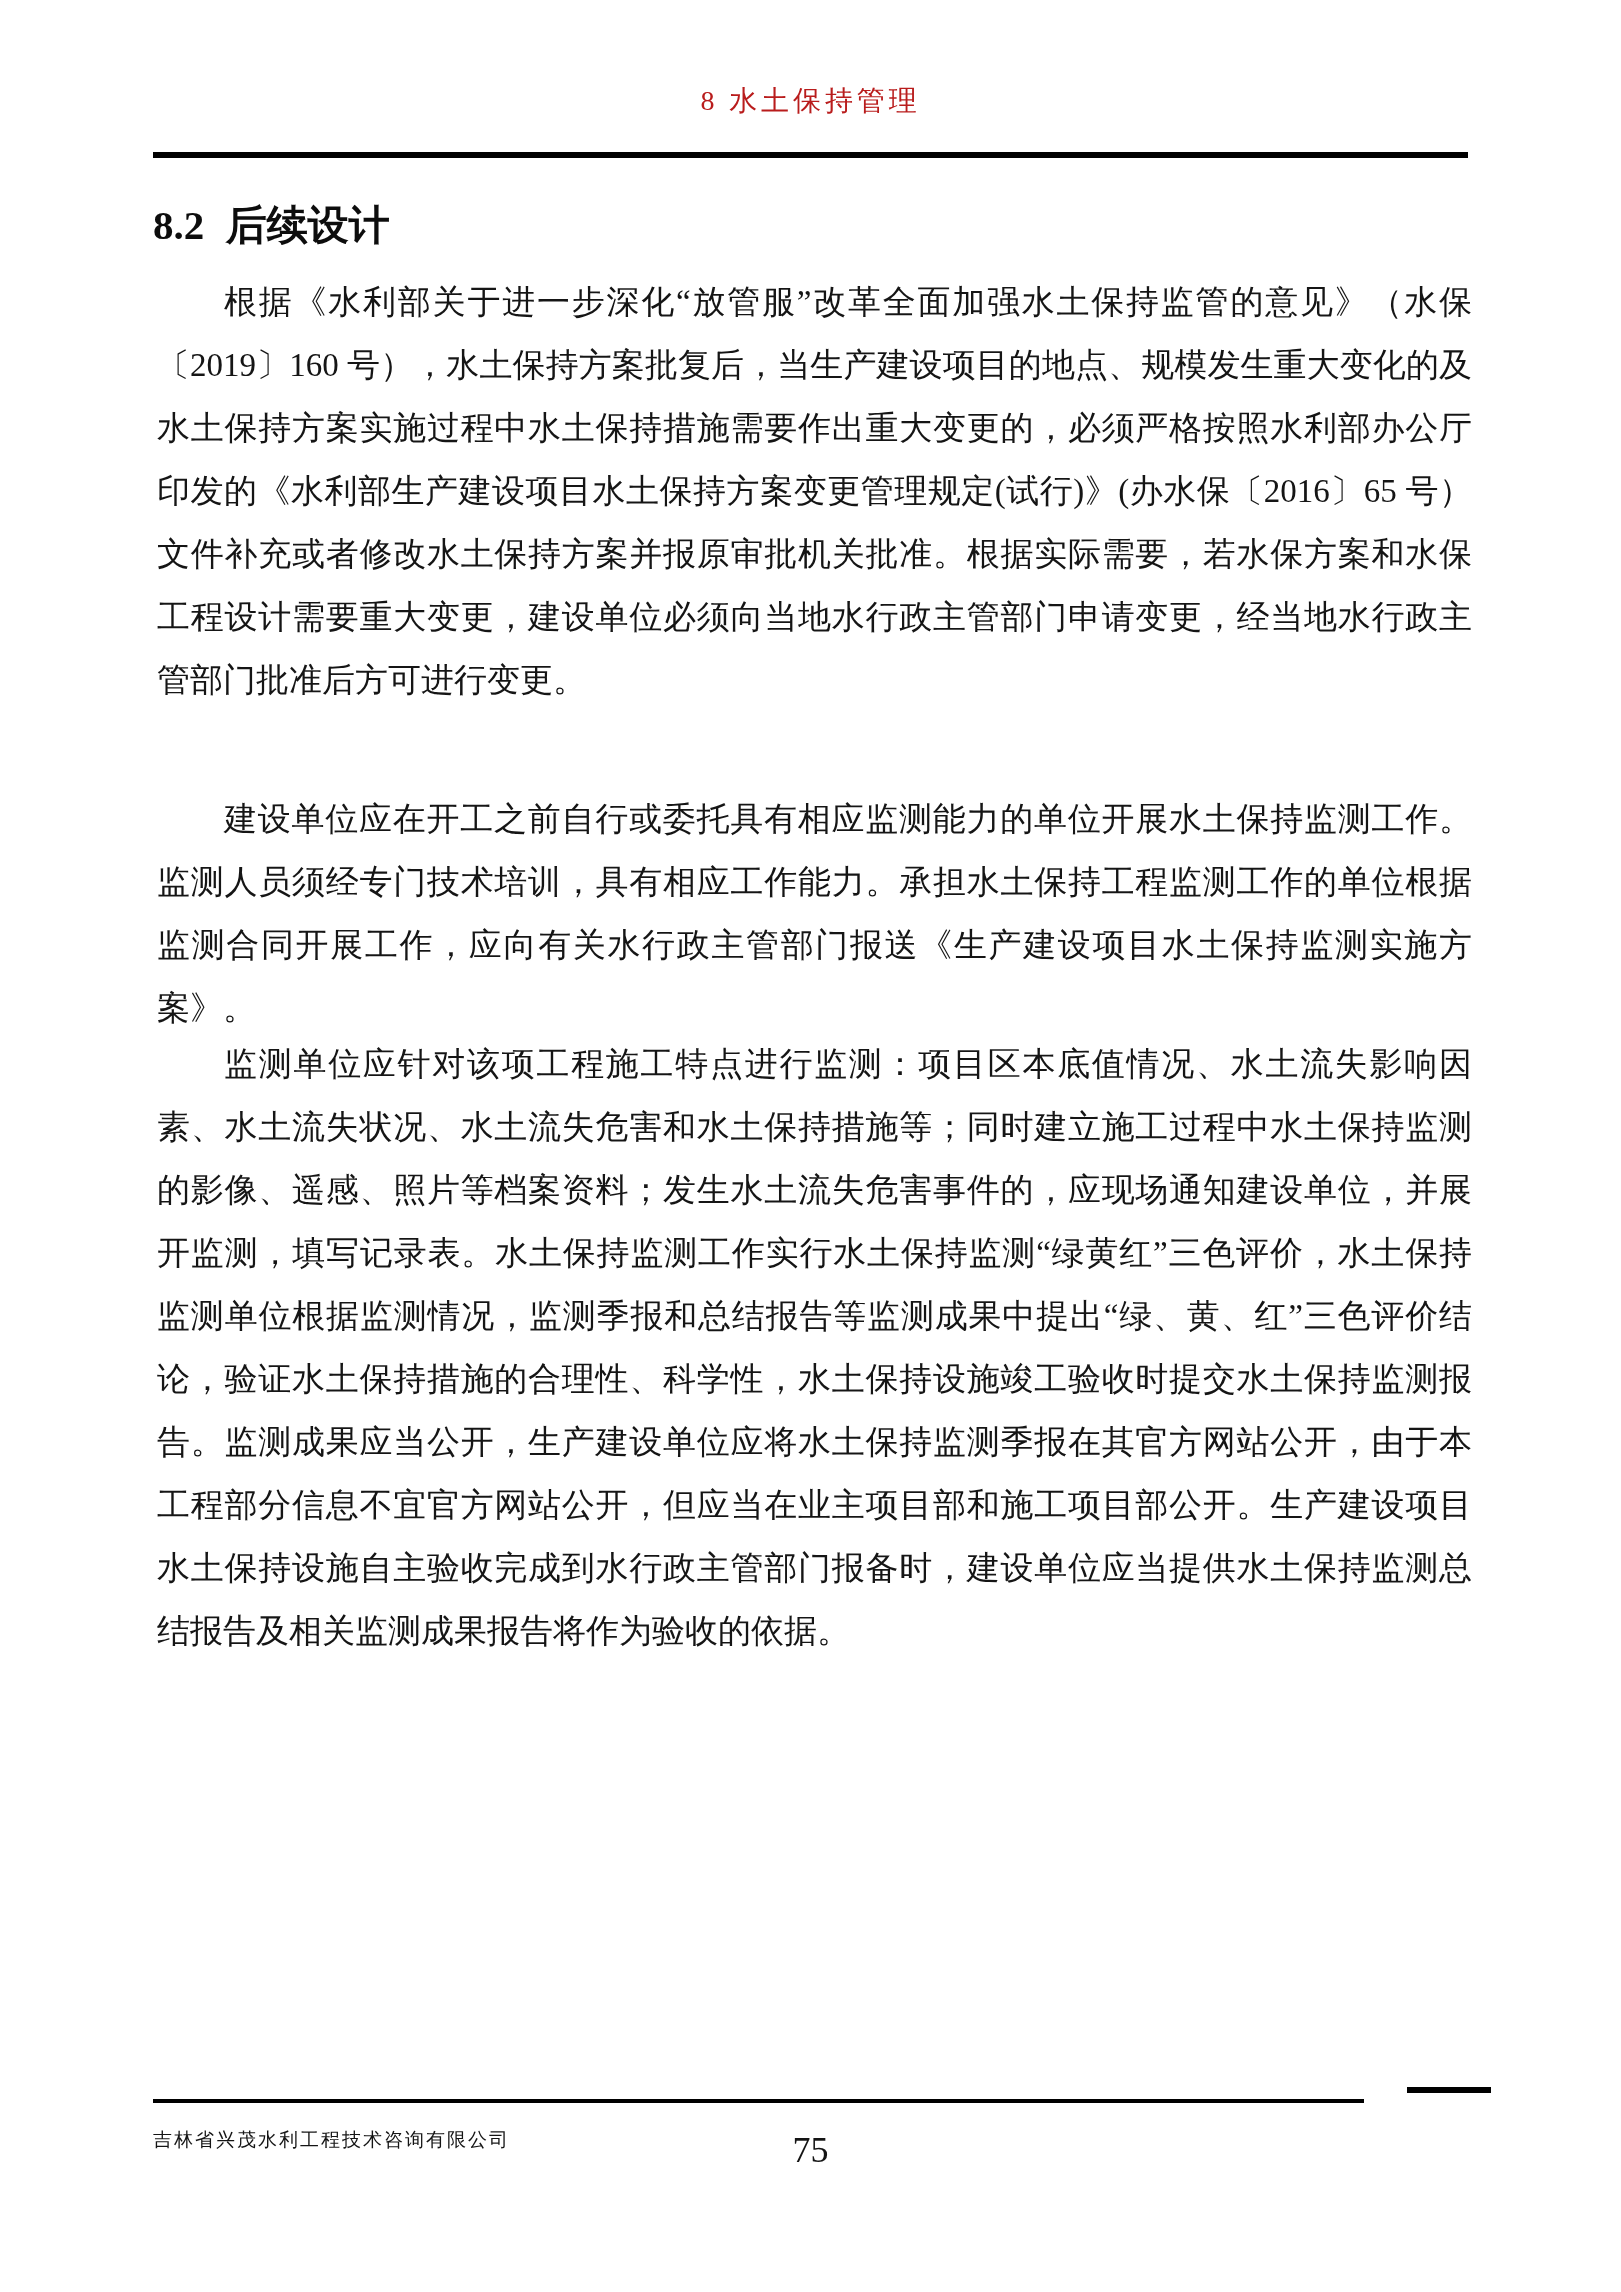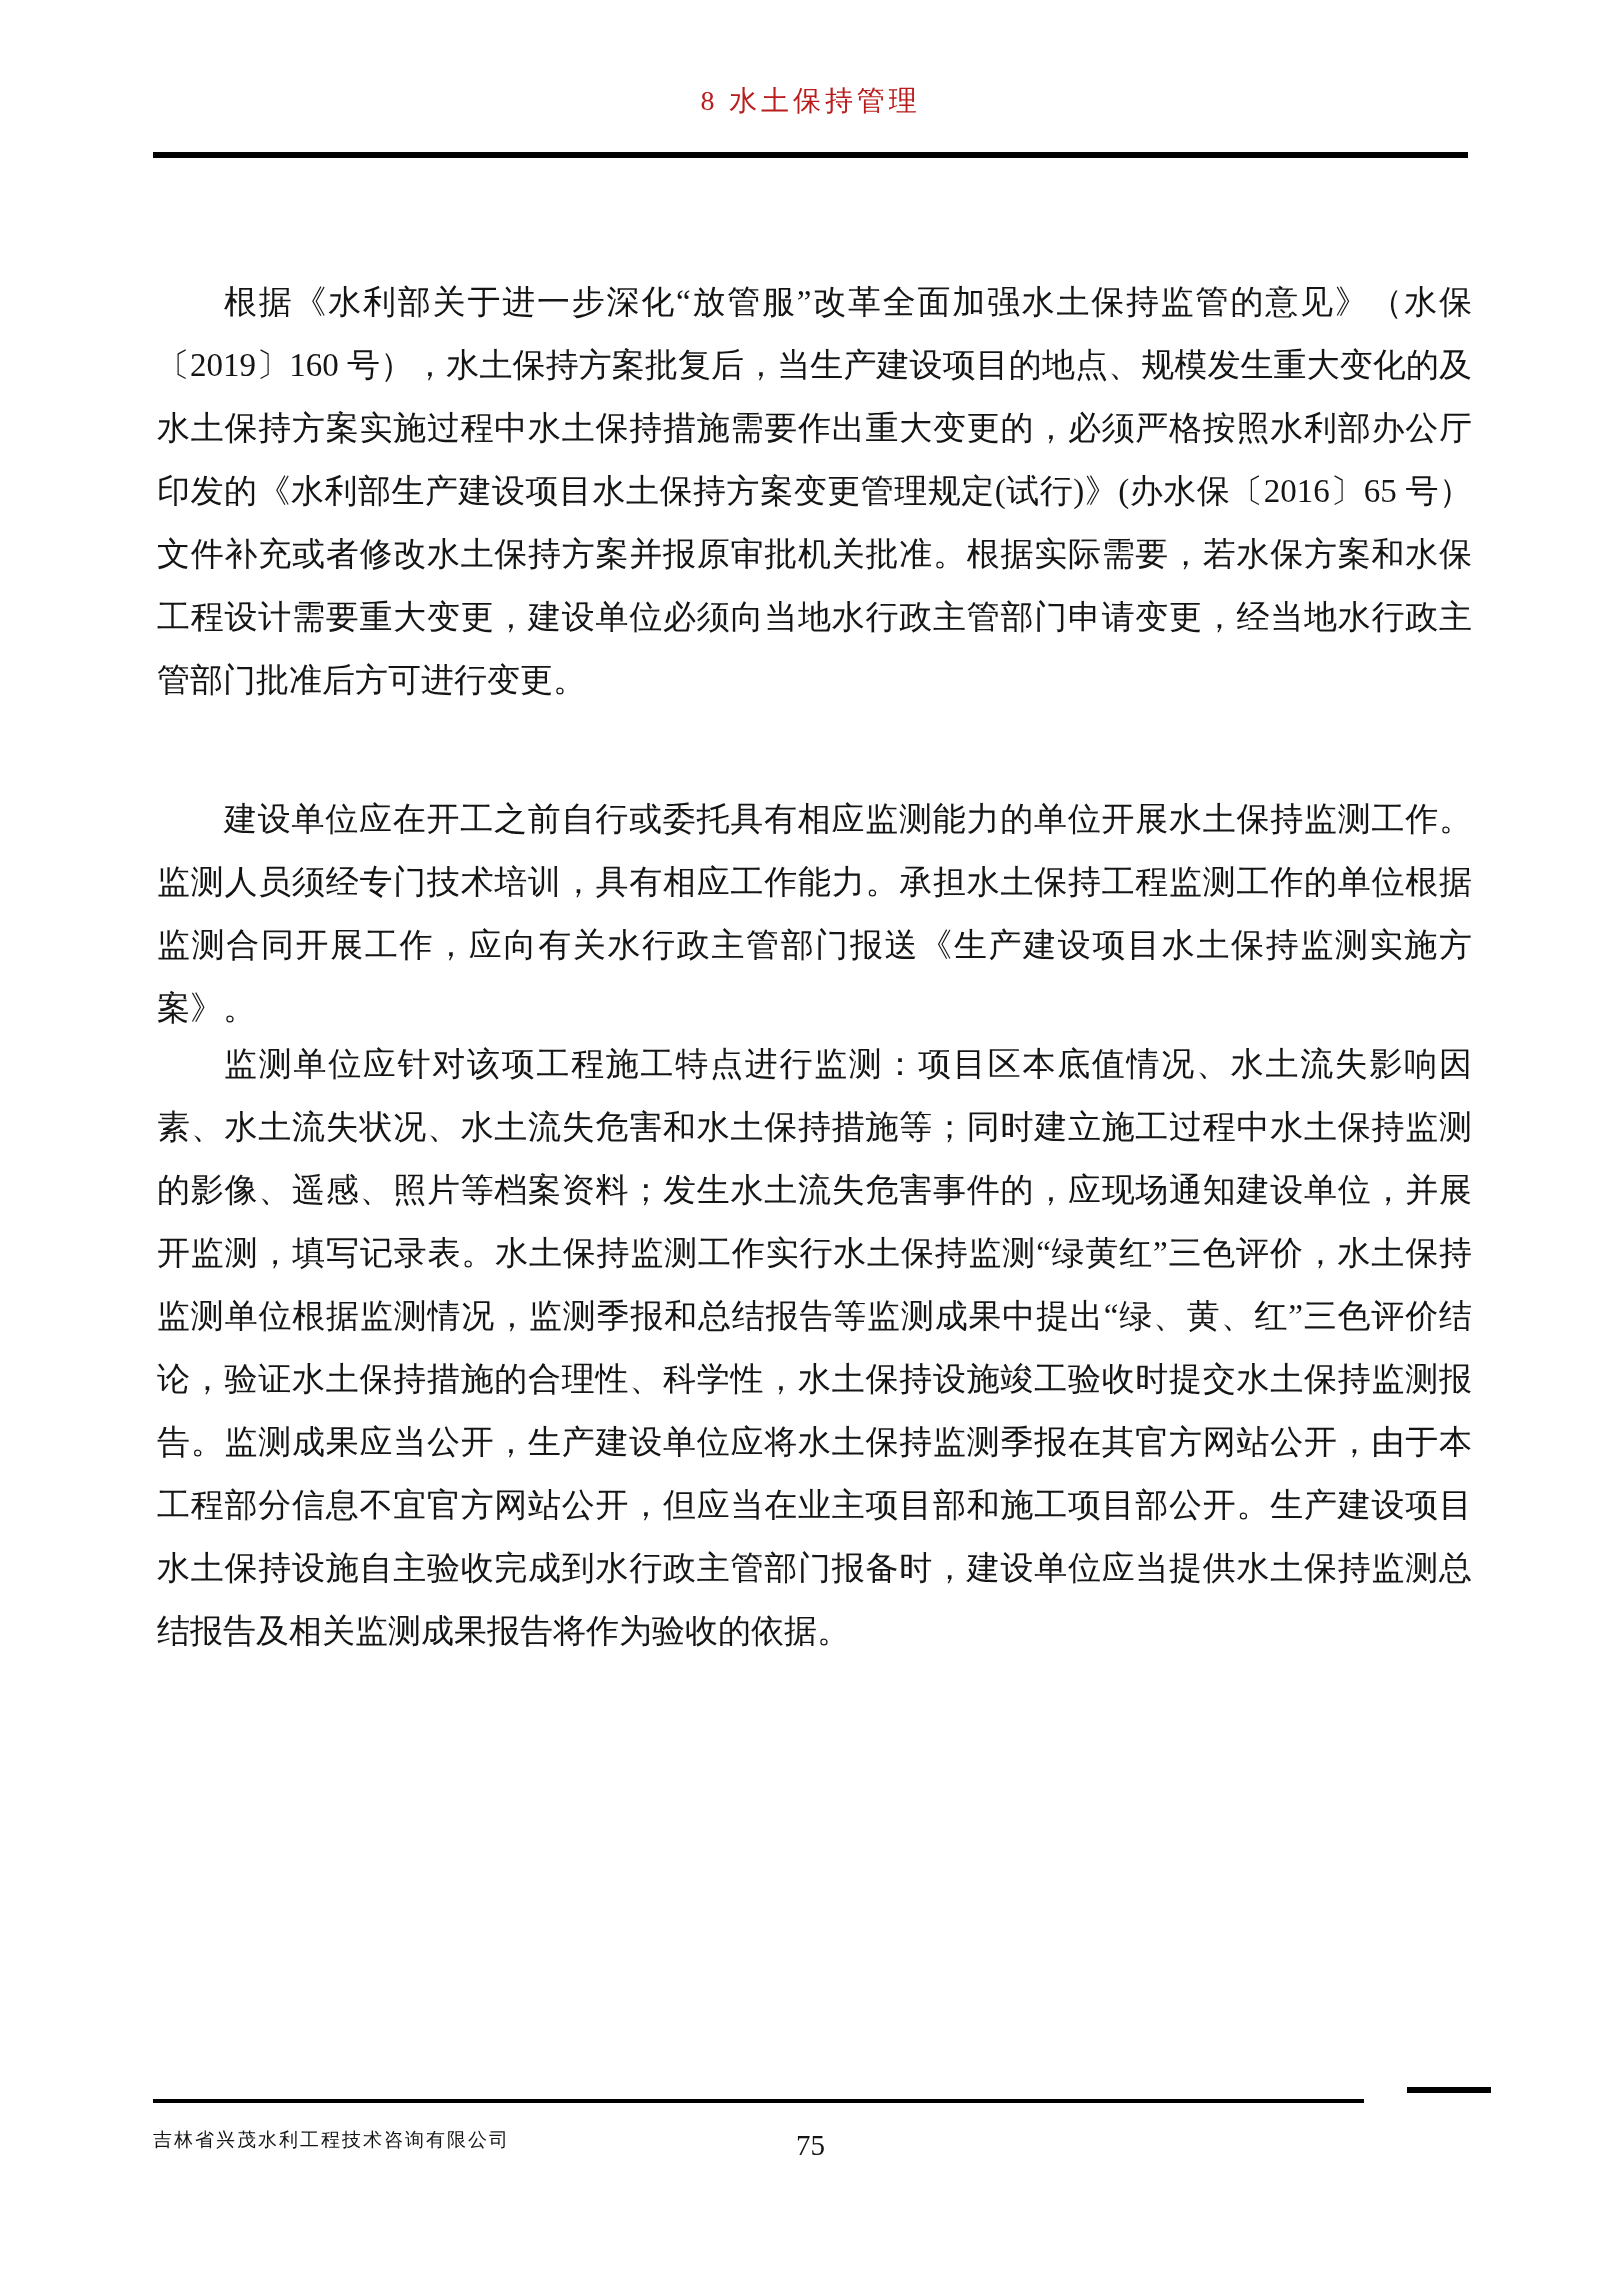--- a/index.html
+++ b/index.html
@@ -92,33 +92,36 @@
     letter-spacing: 2px;
     color: #141414;
     white-space: nowrap;
   }
   .footer-page-number {
     position: absolute;
     top: 2129px;
     left: 153px;
     width: 1315px;
     text-align: center;
-    font-size: 29px;
+    font-size: 36px;
     color: #141414;
   }
 </style>
 </head>
 <body>
 
 <div class="page">
 
   <div class="running-header">8 水土保持管理</div>
 
   <div class="header-rule"></div>
 
+  <div class="section-heading heading-82">
+    <span class="num">8.2</span><span>后续设计</span>
+  </div>
 
   <p class="para para-1">根据《水利部关于进一步深化“放管服”改革全面加强水土保持监管的意见》（水保〔2019〕160 号），水土保持方案批复后，当生产建设项目的地点、规模发生重大变化的及水土保持方案实施过程中水土保持措施需要作出重大变更的，必须严格按照水利部办公厅印发的《水利部生产建设项目水土保持方案变更管理规定(试行)》(办水保〔2016〕65 号）文件补充或者修改水土保持方案并报原审批机关批准。根据实际需要，若水保方案和水保工程设计需要重大变更，建设单位必须向当地水行政主管部门申请变更，经当地水行政主管部门批准后方可进行变更。</p>
 
 
   <p class="para para-2">建设单位应在开工之前自行或委托具有相应监测能力的单位开展水土保持监测工作。监测人员须经专门技术培训，具有相应工作能力。承担水土保持工程监测工作的单位根据监测合同开展工作，应向有关水行政主管部门报送《生产建设项目水土保持监测实施方案》。</p>
 
   <p class="para para-3">监测单位应针对该项工程施工特点进行监测：项目区本底值情况、水土流失影响因素、水土流失状况、水土流失危害和水土保持措施等；同时建立施工过程中水土保持监测的影像、遥感、照片等档案资料；发生水土流失危害事件的，应现场通知建设单位，并展开监测，填写记录表。水土保持监测工作实行水土保持监测“绿黄红”三色评价，水土保持监测单位根据监测情况，监测季报和总结报告等监测成果中提出“绿、黄、红”三色评价结论，验证水土保持措施的合理性、科学性，水土保持设施竣工验收时提交水土保持监测报告。监测成果应当公开，生产建设单位应将水土保持监测季报在其官方网站公开，由于本工程部分信息不宜官方网站公开，但应当在业主项目部和施工项目部公开。生产建设项目水土保持设施自主验收完成到水行政主管部门报备时，建设单位应当提供水土保持监测总结报告及相关监测成果报告将作为验收的依据。</p>
 
 
   <div class="footer-dash-right"></div>

